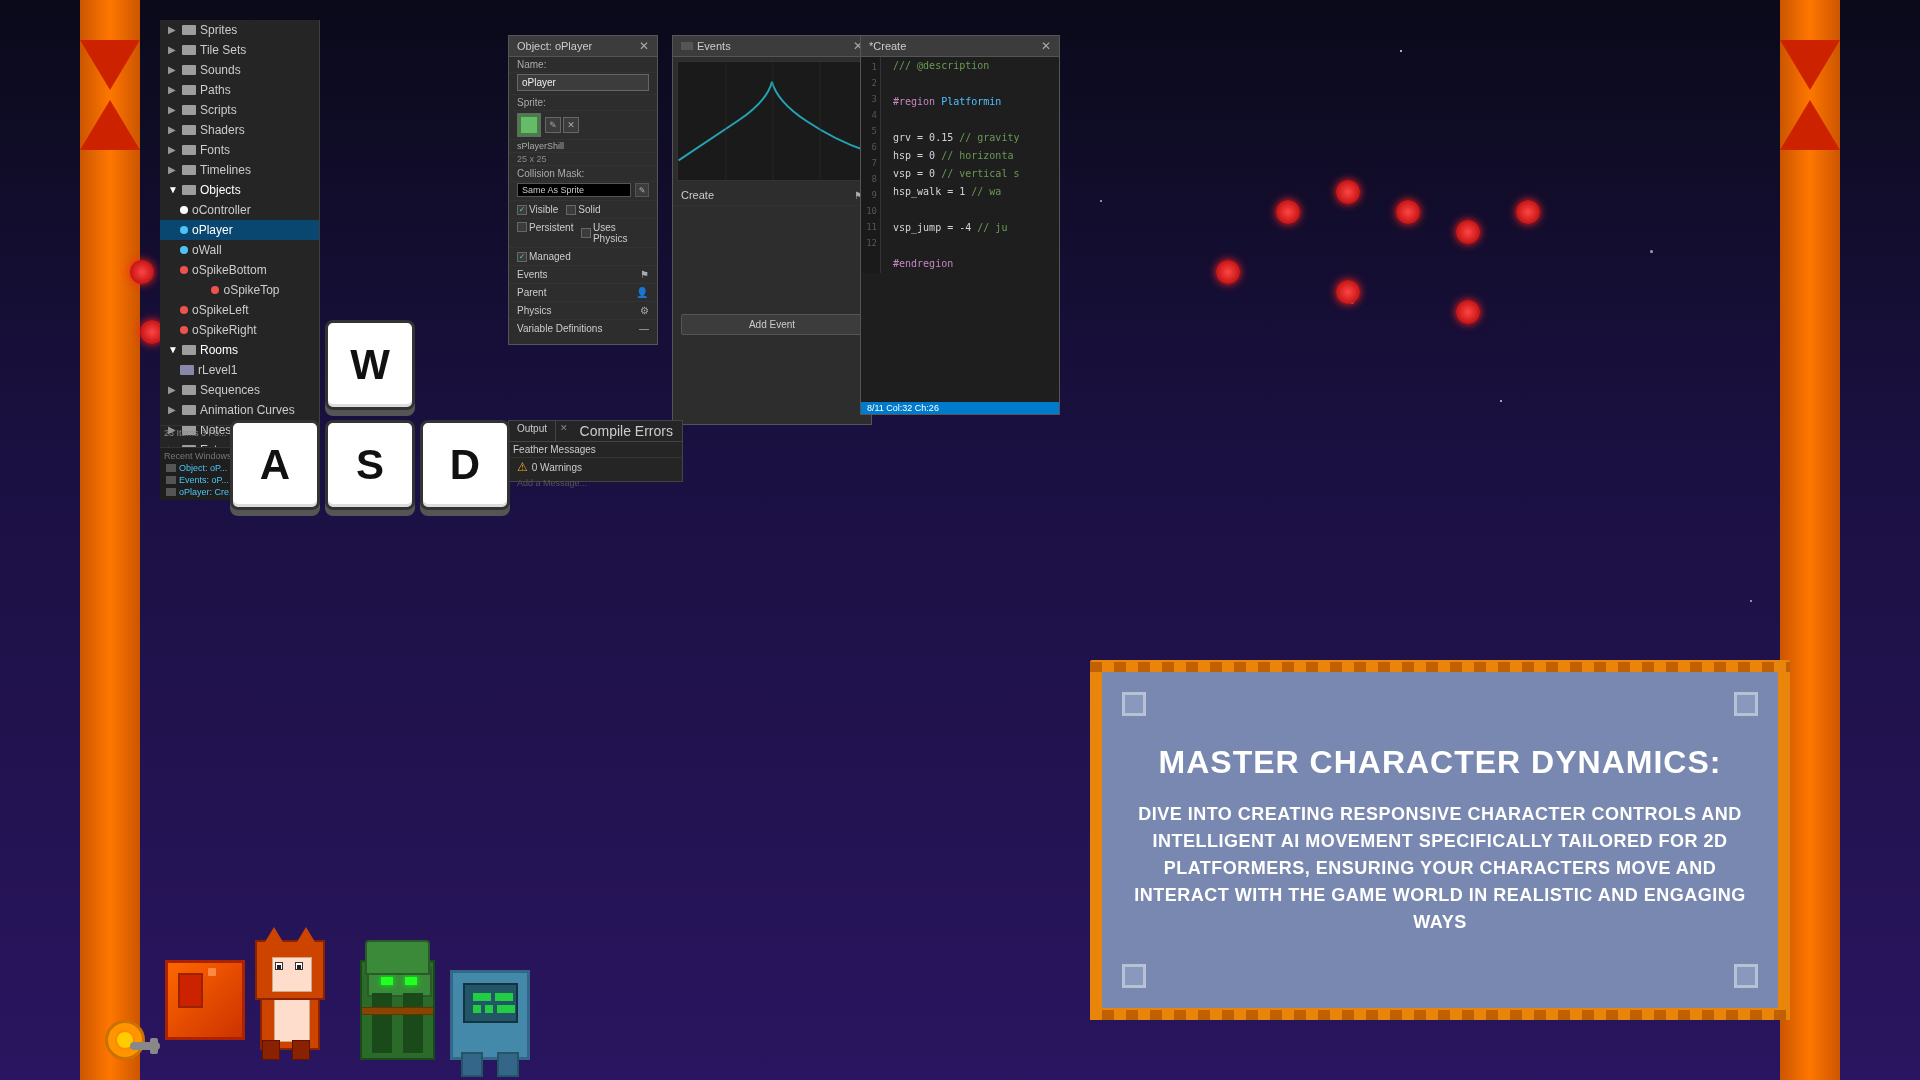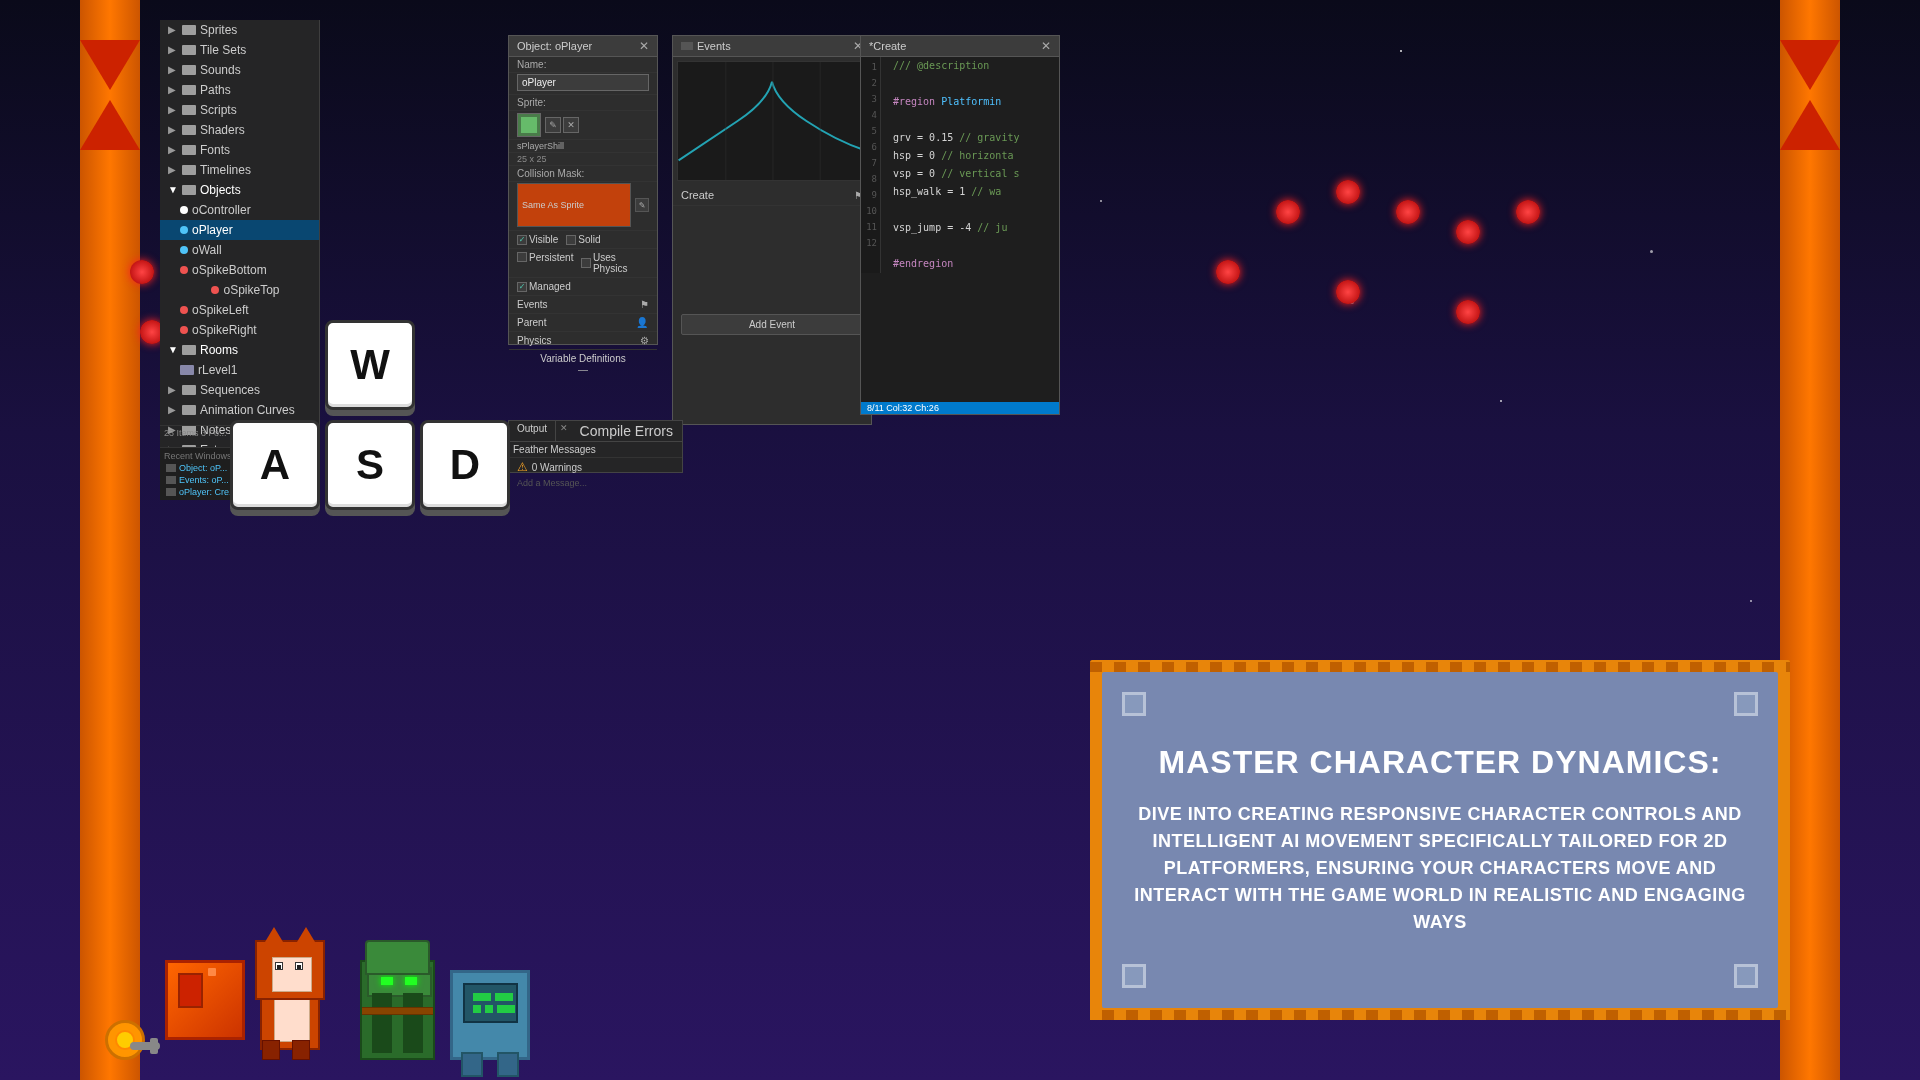--- a/index.html
+++ b/index.html
@@ -153,21 +153,21 @@
       font-size: 11px;
       color: #ccc;
     }
 
     
     .output-panel {
       position: absolute;
       left: 508px;
       top: 420px;
       width: 175px;
-      height: 53px;
+      height: 62px;
       background: #252526;
       border: 1px solid #444;
       z-index: 12;
       font-size: 11px;
       color: #ccc;
     }
 
     
     .wasd-container {
       position: absolute;
@@ -513,21 +513,21 @@
       <button style="width:16px;height:16px;background:#3c3c3c;border:1px solid #666;color:#aaa;font-size:9px;cursor:pointer;">✕</button>
     </div>
   </div>
   <div style="padding:1px 8px;font-size:9px;color:#aaa;border-bottom:1px solid #333;">sPlayerShill</div>
   <div style="padding:1px 8px;font-size:9px;color:#888;border-bottom:1px solid #333;">25 x 25</div>
 
   <div class="prop-row">
     <span class="prop-label">Collision Mask:</span>
   </div>
   <div style="padding:1px 8px 3px;border-bottom:1px solid #333;display:flex;align-items:center;gap:4px;">
-    <div style="background:#c2410c;border:1px solid #555;padding:16px 4px;font-size:9px;color:#ccc;flex:1;">Same As Sprite</div>
+    <div style="background:#000000;border:1px solid #555;padding:1px 4px;font-size:9px;color:#ccc;flex:1;">Same As Sprite</div>
     <button style="width:14px;height:14px;background:#3c3c3c;border:1px solid #555;color:#aaa;font-size:8px;cursor:pointer;">✎</button>
   </div>
 
   <div style="padding:3px 8px;display:flex;gap:8px;border-bottom:1px solid #333;">
     <label style="display:flex;align-items:center;gap:2px;font-size:10px;color:#ccc;cursor:pointer;">
       <div class="checkbox checked"></div>
       <span>Visible</span>
     </label>
     <label style="display:flex;align-items:center;gap:2px;font-size:10px;color:#ccc;cursor:pointer;">
       <div class="checkbox"></div>
@@ -556,21 +556,21 @@
     <span style="font-size:10px;color:#aaa;">⚑</span>
   </div>
   <div style="padding:3px 8px;border-bottom:1px solid #333;display:flex;align-items:center;justify-content:space-between;">
     <span style="font-size:10px;color:#ccc;">Parent</span>
     <span style="font-size:10px;color:#aaa;">👤</span>
   </div>
   <div style="padding:3px 8px;border-bottom:1px solid #333;display:flex;align-items:center;justify-content:space-between;">
     <span style="font-size:10px;color:#ccc;">Physics</span>
     <span style="font-size:10px;color:#aaa;">⚙</span>
   </div>
-  <div style="padding:3px 8px;display:flex;align-items:center;justify-content:space-between;flex-direction:column;">
+  <div style="padding:3px 8px;display:flex;align-items:center;justify-content:space-between;">
     <span style="font-size:10px;color:#ccc;">Variable Definitions</span>
     <span style="font-size:10px;color:#aaa;">—</span>
   </div>
 </div>
 
 <div class="events-panel">
   <div class="panel-header">
     <span style="display:flex;align-items:center;gap:4px;">
       <span style="width:12px;height:8px;background:#555;display:inline-block;"></span>
       <span>Events</span>

